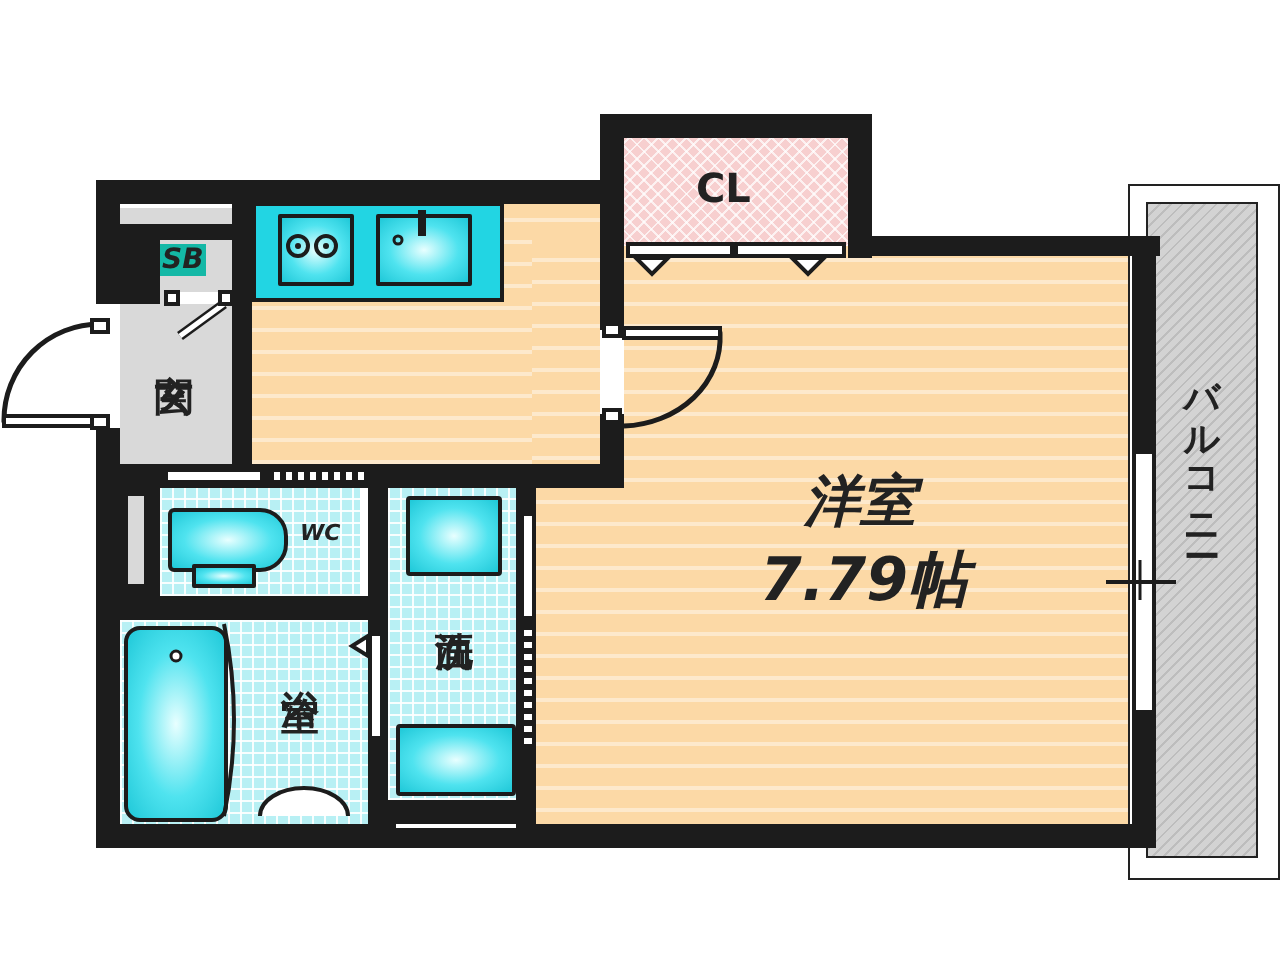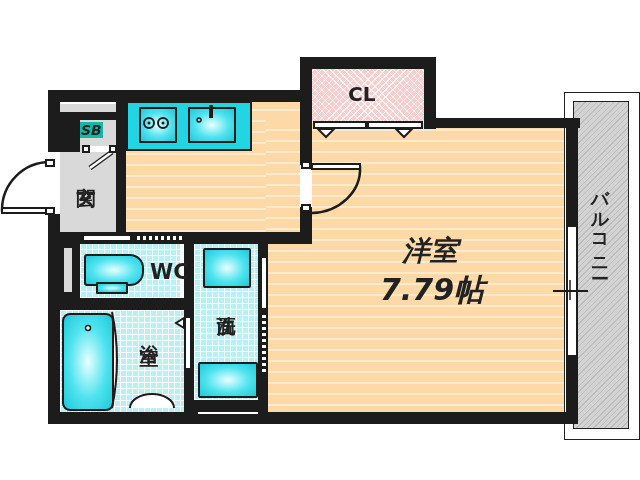--- a/index.html
+++ b/index.html
@@ -150,18 +150,18 @@
 <svg style="left:0;top:0;" width="640" height="480">
   <circle cx="88" cy="328" r="2.5" fill="#fff" stroke="#1c1c1c" stroke-width="1.5"></circle>
   <path d="M112 312 Q122 360 112 408" fill="none" stroke="#1c1c1c" stroke-width="2"></path>
   <path d="M130 408 A22 14 0 0 1 174 408" fill="#fff" stroke="#1c1c1c" stroke-width="2"></path>
 </svg>
 <div class="fixture" style="left:198px;top:362px;width:56px;height:32px;border-radius:2px;"></div>
 
 <div class="label" style="left:348px;top:82px;font-size:20px;">CL</div>
 <div class="label" style="left:80px;top:122px;font-size:14px;background:#14b8a6;padding:0 1px;font-style:italic;">SB</div>
 <div class="label label-v" style="left:74px;top:172px;font-size:19px;">玄関</div>
-<div class="label" style="left:150px;top:260px;font-size:21px;">WC</div>
+<div class="label" style="left:150px;top:260px;font-size:11px;font-style:italic;">WC</div>
 <div class="label label-v" style="left:137px;top:330px;font-size:19px;">浴室</div>
 <div class="label label-v" style="left:214px;top:300px;font-size:19px;">洗面</div>
 <div class="label" style="left:402px;top:232px;font-size:28px;font-style:italic;">洋室</div>
 <div class="label" style="left:380px;top:270px;font-size:30px;font-style:italic;">7.79帖</div>
 <div class="label label-v" style="left:588px;top:178px;font-size:18px;">バルコニー</div>
 
 </body></html>

